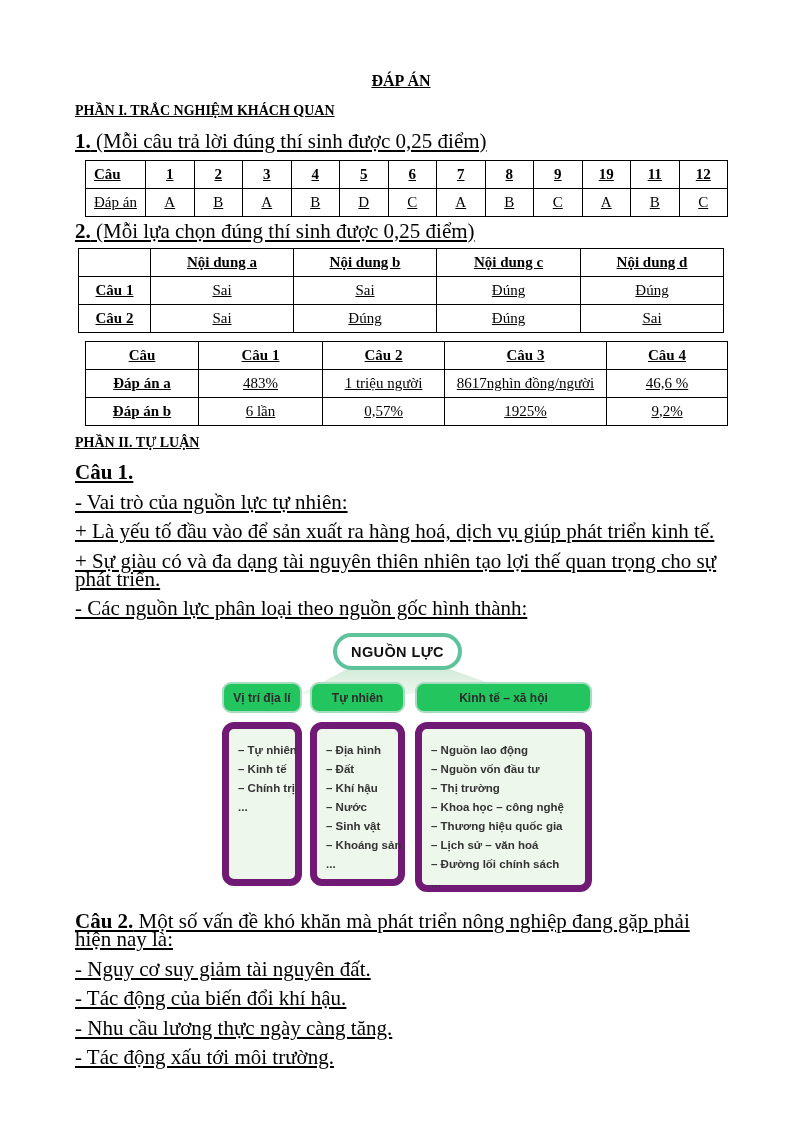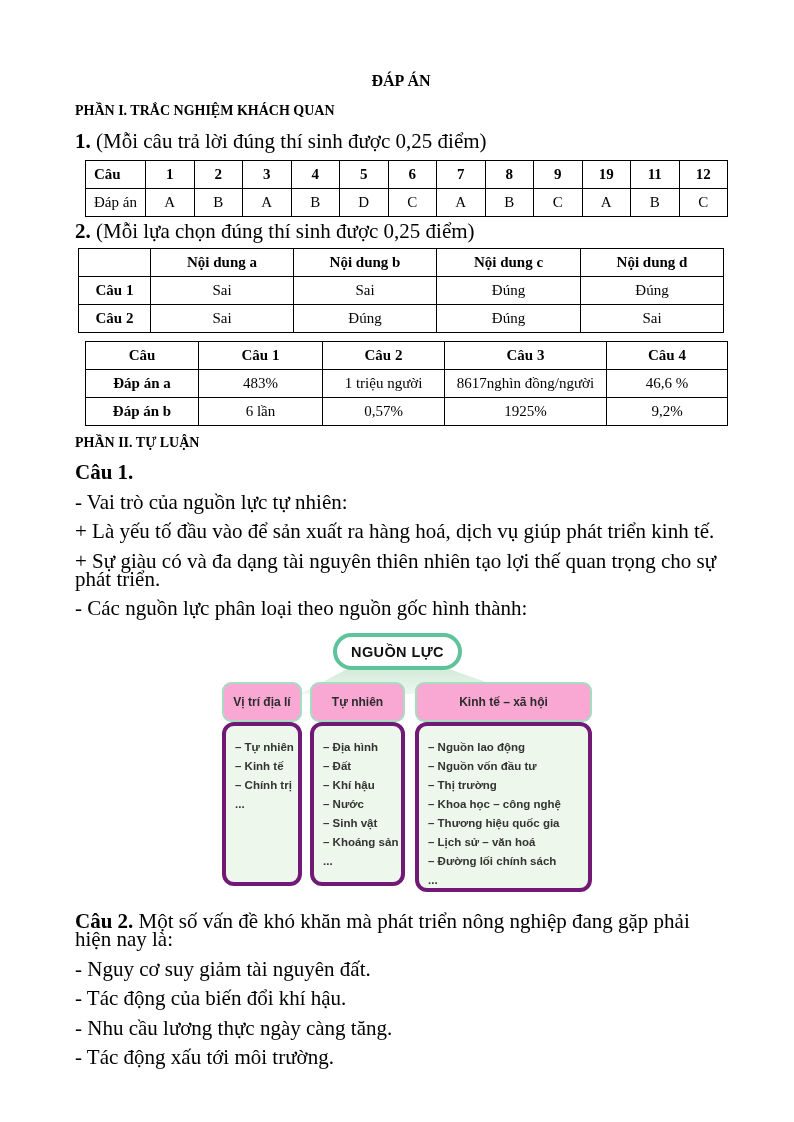--- a/index.html
+++ b/index.html
@@ -7,20 +7,21 @@
   .page {
     position: relative;
     width: 794px;
     height: 1122px;
     margin: 0 auto;
     background: #ffffff;
     font-family: "Liberation Serif", serif;
     color: #000;
     padding: 72px 67px 0 75px;
     overflow: hidden;
+    text-decoration: underline;
   }
   .doc-title {
     text-align: center;
     font-weight: bold;
     font-size: 16px;
     line-height: 18px;
   }
   .heading {
     font-weight: bold;
     font-size: 14px;
@@ -78,35 +79,35 @@
     border-radius: 20px;
     display: flex; align-items: center; justify-content: center;
     font-weight: bold;
     font-size: 14.5px;
     letter-spacing: 0.4px;
     color: #101010;
     z-index: 2;
   }
   .dhead {
     position: absolute;
-    top: 63px; height: 40px;
-    background: #f9a8d4;
+    top: 63px; height: 31px;
+    background: #22c55e;
     border: 2px solid #a6dcc0;
     border-radius: 9px;
     display: flex; align-items: center; justify-content: center;
     font-weight: bold;
     font-size: 12px;
     color: #2b2b2b;
     z-index: 1;
   }
   .dbody {
     position: absolute;
     top: 103px;
     background: #eef7ec;
-    border: 4px solid #701a75;
+    border: 7px solid #701a75;
     border-radius: 12px;
     padding: 12px 4px 4px 9px;
     font-size: 11.5px;
     font-weight: bold;
     color: #333;
     z-index: 1;
   }
   .dbody .ditem { line-height: 19px; white-space: nowrap; }
   .c1 { left: 147px; width: 80px; }
   .c2 { left: 235px; width: 95px; }

